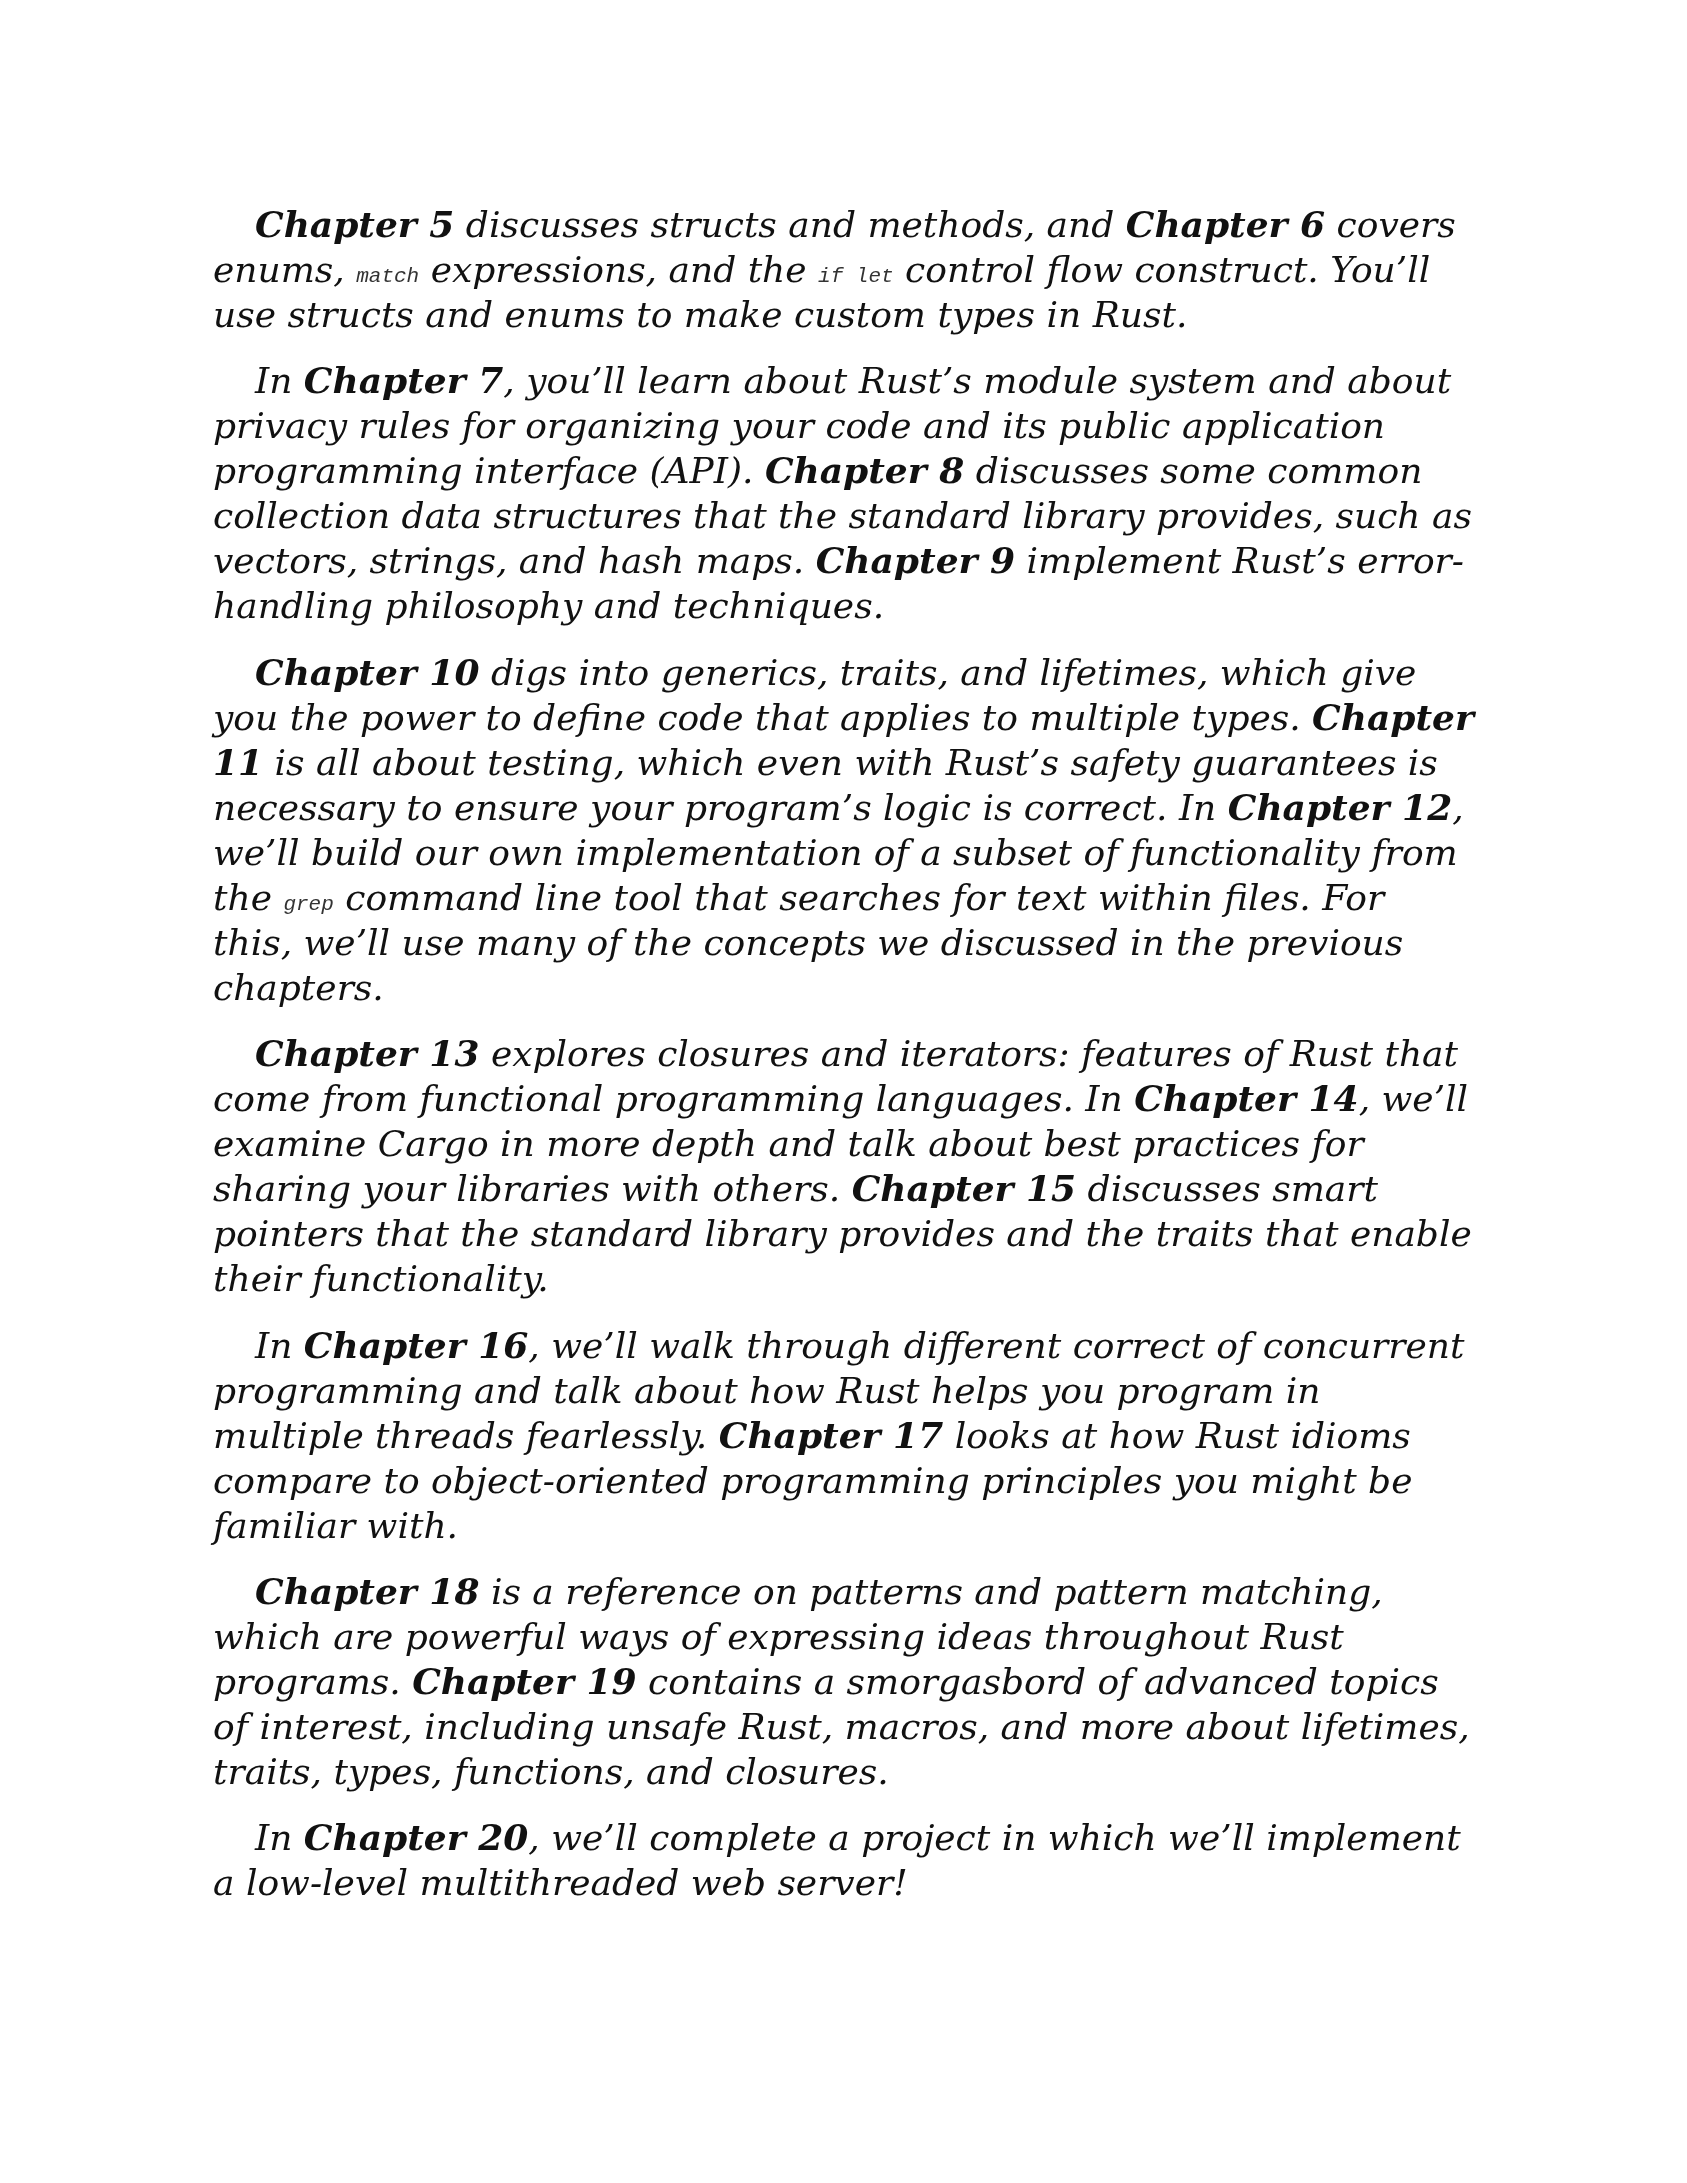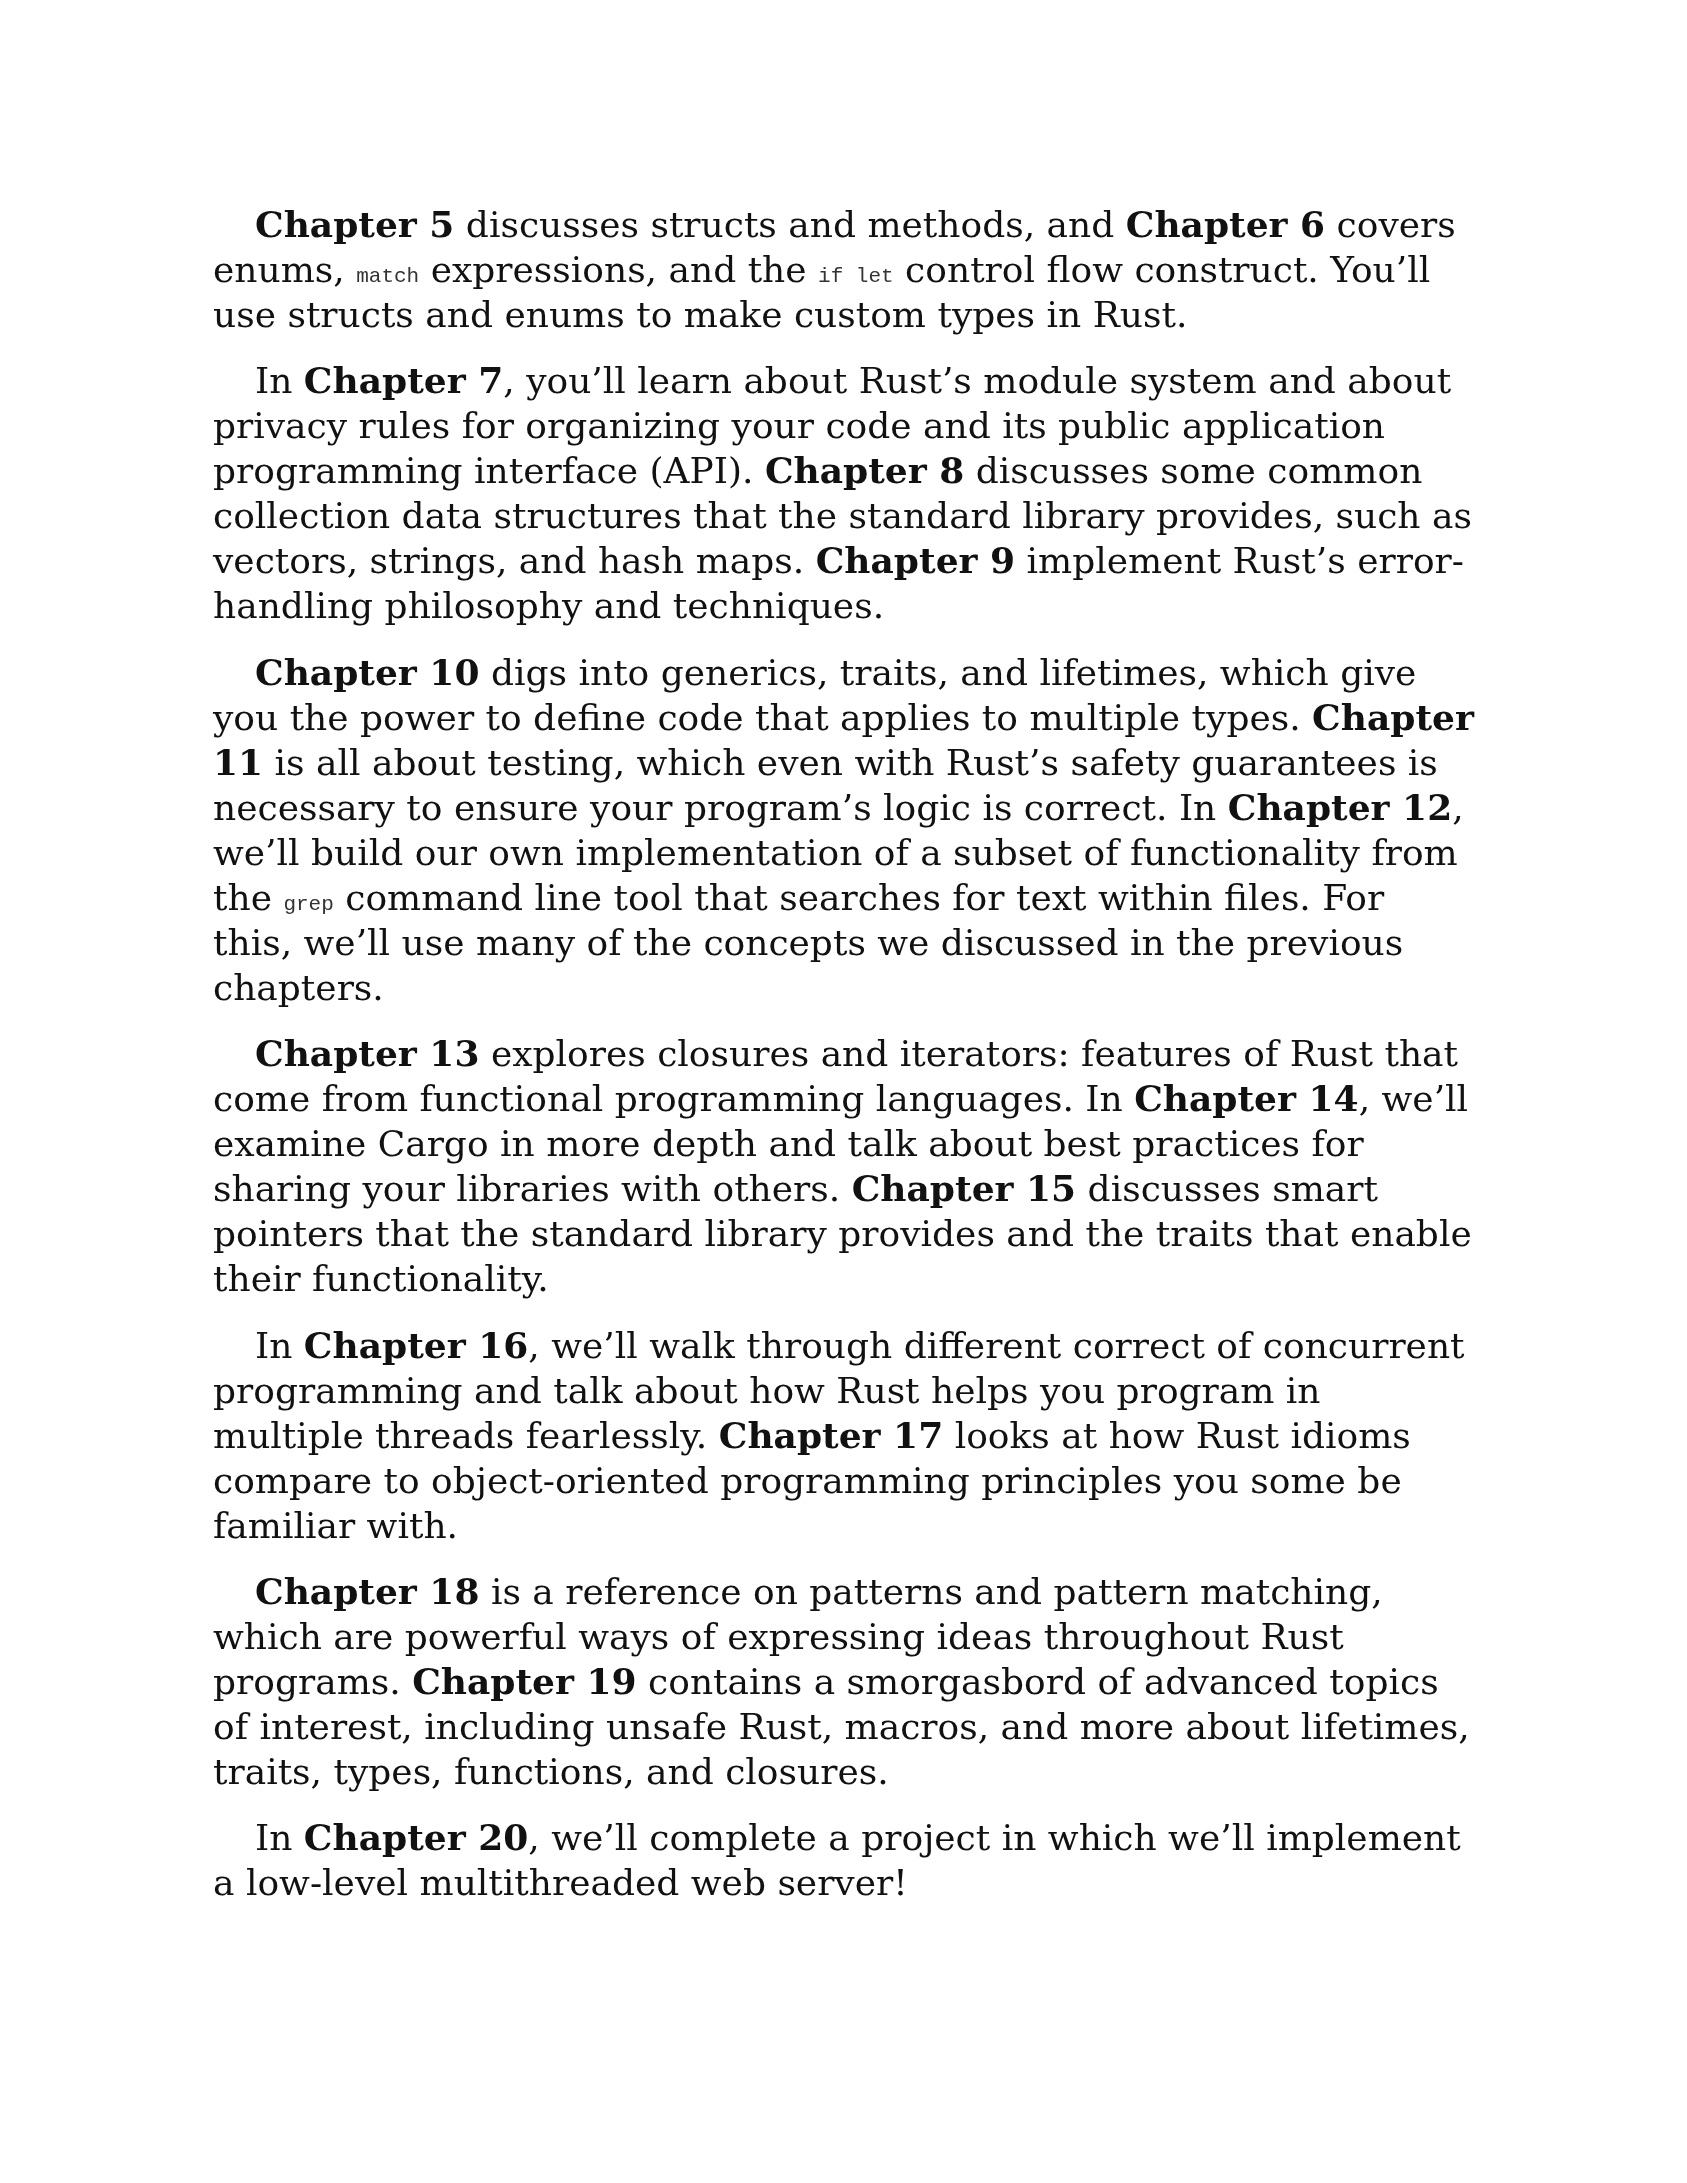--- a/index.html
+++ b/index.html
@@ -23,20 +23,21 @@
     font-size: 36px;
     line-height: 45px;
   }
   .para {
     margin: 0 0 21.4px 0;
   }
   .line {
     display: block;
     white-space: nowrap;
     height: 45px;
+    font-style: italic;
   }
   .line.first {
     padding-left: 42px;
   }
   .seg-bold {
     font-weight: bold;
   }
   .seg-code {
     font-family: "Liberation Mono", "DejaVu Sans Mono", monospace;
     font-size: 21px;
@@ -76,21 +77,21 @@
         <span class="line"><span class="seg-text">come from functional programming languages. In </span><span class="seg-bold">Chapter 14</span><span class="seg-text">, we’ll</span></span>
         <span class="line"><span class="seg-text">examine Cargo in more depth and talk about best practices for</span></span>
         <span class="line"><span class="seg-text">sharing your libraries with others. </span><span class="seg-bold">Chapter 15</span><span class="seg-text"> discusses smart</span></span>
         <span class="line"><span class="seg-text">pointers that the standard library provides and the traits that enable</span></span>
         <span class="line"><span class="seg-text">their functionality.</span></span>
       </p>
       <p class="para">
         <span class="line first"><span class="seg-text">In </span><span class="seg-bold">Chapter 16</span><span class="seg-text">, we’ll walk through different correct of concurrent</span></span>
         <span class="line"><span class="seg-text">programming and talk about how Rust helps you program in</span></span>
         <span class="line"><span class="seg-text">multiple threads fearlessly. </span><span class="seg-bold">Chapter 17</span><span class="seg-text"> looks at how Rust idioms</span></span>
-        <span class="line"><span class="seg-text">compare to object-oriented programming principles you some be</span></span>
+        <span class="line"><span class="seg-text">compare to object-oriented programming principles you might be</span></span>
         <span class="line"><span class="seg-text">familiar with.</span></span>
       </p>
       <p class="para">
         <span class="line first"><span class="seg-bold">Chapter 18</span><span class="seg-text"> is a reference on patterns and pattern matching,</span></span>
         <span class="line"><span class="seg-text">which are powerful ways of expressing ideas throughout Rust</span></span>
         <span class="line"><span class="seg-text">programs. </span><span class="seg-bold">Chapter 19</span><span class="seg-text"> contains a smorgasbord of advanced topics</span></span>
         <span class="line"><span class="seg-text">of interest, including unsafe Rust, macros, and more about lifetimes,</span></span>
         <span class="line"><span class="seg-text">traits, types, functions, and closures.</span></span>
       </p>
       <p class="para">

